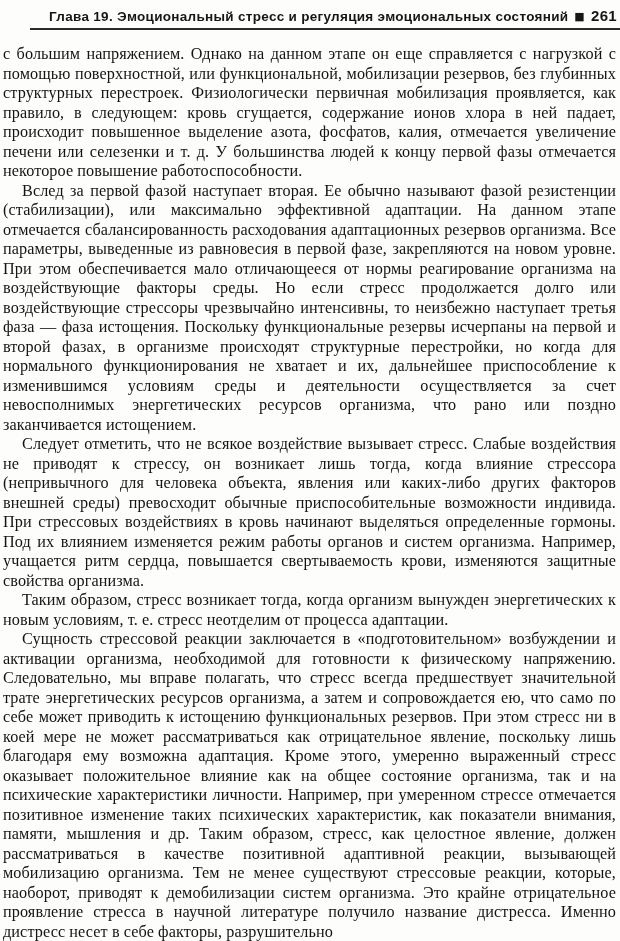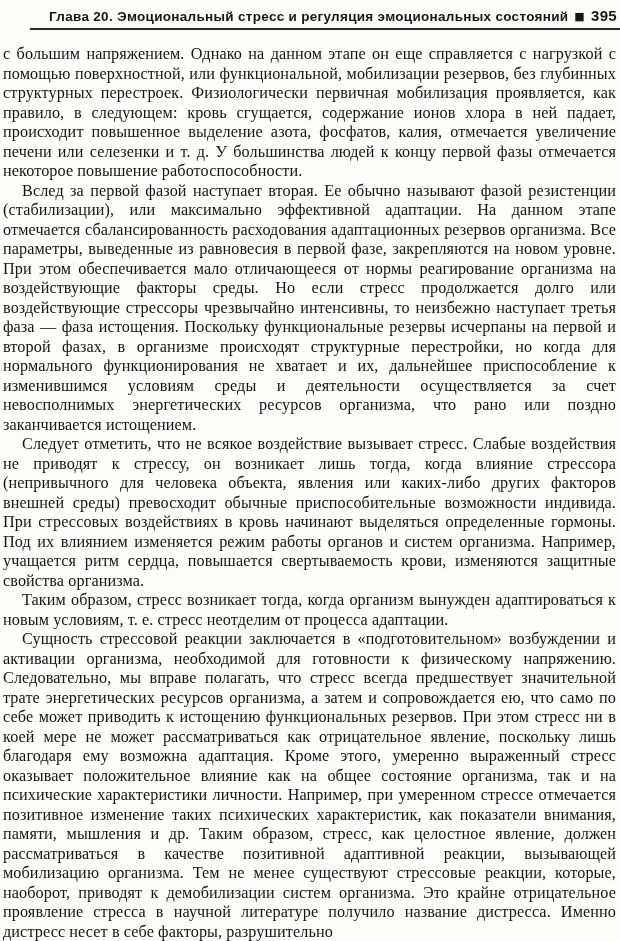--- a/index.html
+++ b/index.html
@@ -61,26 +61,26 @@
     text-indent: 19px;
   }
   .italic { }
 </style>
 </head>
 <body>
 
 <div class="page">
 
   <div class="running-head">
-    <span class="chapter-title">Глава 20. Эмоциональный стресс и регуляция эмоциональных состояний</span><span class="marker">■</span><span class="page-num">395</span>
+    <span class="chapter-title">Глава 19. Эмоциональный стресс и регуляция эмоциональных состояний</span><span class="marker">■</span><span class="page-num">261</span>
   </div>
 
   <div class="head-rule"></div>
 
   <div class="body-text">
       <p class=""><span>с большим напряжением. Однако на данном этапе он еще справляется с нагрузкой с помощью поверхностной, или функциональной, мобилизации резервов, без глубинных структурных перестроек. Физиологически первичная мобилизация проявляется, как правило, в следующем: кровь сгущается, содержание ионов хлора в ней падает, происходит повышенное выделение азота, фосфатов, калия, отмечается увеличение печени или селезенки и т. д. У большинства людей к концу первой фазы отмечается некоторое повышение работоспособности.</span></p>
       <p class="indent"><span>Вслед за первой фазой наступает вторая. Ее обычно называют фазой резистенции (стабилизации), или максимально эффективной адаптации. На данном этапе отмечается сбалансированность расходования адаптационных резервов организма. Все параметры, выведенные из равновесия в первой фазе, закрепляются на новом уровне. При этом обеспечивается мало отличающееся от нормы реагирование организма на воздействующие факторы среды. Но если стресс продолжается долго или воздействующие стрессоры чрезвычайно интенсивны, то неизбежно наступает третья фаза — фаза истощения. Поскольку функциональные резервы исчерпаны на первой и второй фазах, в организме происходят структурные перестройки, но когда для нормального функционирования не хватает и их, дальнейшее приспособление к изменившимся условиям среды и деятельности осуществляется за счет невосполнимых энергетических ресурсов организма, что рано или поздно заканчивается истощением.</span></p>
       <p class="indent"><span>Следует отметить, что не всякое воздействие вызывает стресс. Слабые воздействия не приводят к стрессу, он возникает лишь тогда, когда влияние стрессора (непривычного для человека объекта, явления или каких-либо других факторов внешней среды) превосходит обычные приспособительные возможности индивида. При стрессовых воздействиях в кровь начинают выделяться определенные гормоны. Под их влиянием изменяется режим работы органов и систем организма. Например, учащается ритм сердца, повышается свертываемость крови, изменяются защитные свойства организма.</span></p>
-      <p class="indent"><span>Таким образом, стресс возникает тогда, когда организм вынужден адаптироваться к новым условиям, т. е. стресс неотделим от процесса адаптации.</span></p>
+      <p class="indent"><span>Таким образом, стресс возникает тогда, когда организм вынужден энергетических к новым условиям, т. е. стресс неотделим от процесса адаптации.</span></p>
       <p class="indent"><span>Сущность стрессовой реакции заключается в «подготовительном» возбуждении и активации организма, необходимой для готовности к физическому напряжению. Следовательно, мы вправе полагать, что стресс всегда предшествует значительной трате энергетических ресурсов организма, а затем и сопровождается ею, что само по себе может приводить к истощению функциональных резервов. При этом стресс ни в коей мере не может рассматриваться как отрицательное явление, поскольку лишь благодаря ему возможна адаптация. Кроме этого, умеренно выраженный стресс оказывает положительное влияние как на общее состояние организма, так и на психические характеристики личности. Например, при умеренном стрессе отмечается позитивное изменение таких психических характеристик, как показатели внимания, памяти, мышления и др. Таким образом, стресс, как целостное явление, должен рассматриваться в качестве позитивной адаптивной реакции, вызывающей мобилизацию организма. Тем не менее существуют стрессовые реакции, которые, наоборот, приводят к демобилизации систем организма. Это крайне отрицательное проявление стресса в научной литературе получило название </span><span class="italic">дистресса</span><span>. Именно дистресс несет в себе факторы, разрушительно</span></p>
     </div>
 
 </div>
 
 </body></html>

